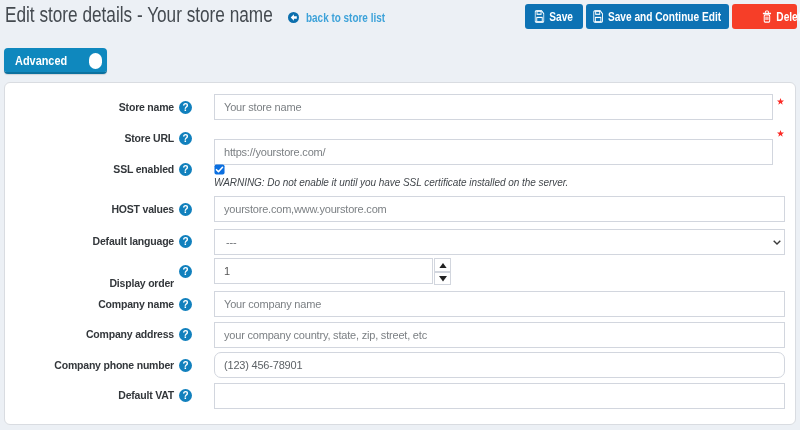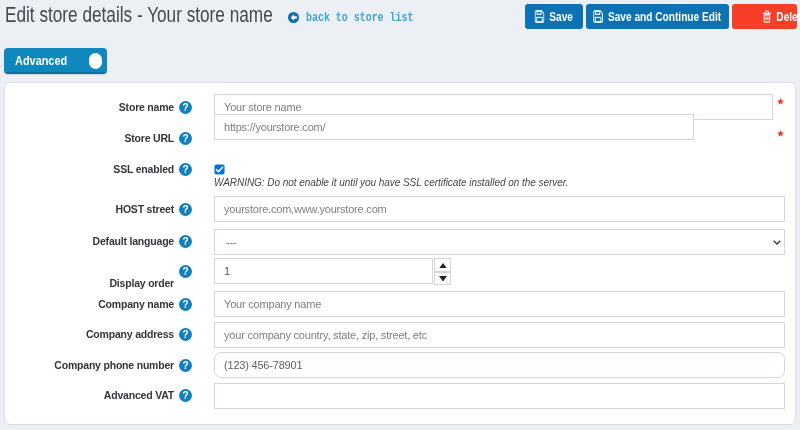--- a/index.html
+++ b/index.html
@@ -1,19 +1,19 @@
 <!DOCTYPE html>
 <html><head>
 <meta charset="utf-8">
 <style>
 * { margin:0; padding:0; box-sizing:border-box; }
 html,body { width:800px; height:430px; background:#ecf0f5; font-family:"Liberation Sans", sans-serif; overflow:hidden; position:relative; }
 .abs { position:absolute; }
 h1 { position:absolute; left:5px; top:3px; font-size:21.5px; font-weight:normal; color:#444a50; transform:scaleX(0.80); transform-origin:left top; white-space:nowrap; }
-.backlink { position:absolute; left:288px; top:10px; display:flex; align-items:center;font-family:Liberation Mono, monospace; }
+.backlink { position:absolute; left:288px; top:10px; display:flex; align-items:center; }
 .backlink .txt { color:#3da2d9; font-size:13px; font-weight:bold; margin-left:7px; transform:scaleX(0.765); transform-origin:left center; white-space:nowrap; }
 .btn { position:absolute; top:4px; height:25px; border-radius:3px; color:#fff; font-size:13px; font-weight:bold; display:flex; align-items:center; justify-content:center; }
 .btn .inner { display:flex; align-items:center; transform:scaleX(0.78); white-space:nowrap; }
 .btn svg { margin-right:6px; }
 .btn-blue { background:#0d72b4; }
 .btn-red { background:#f63e28;padding-left:40px; }
 .toggle { position:absolute; left:4px; top:47.5px; width:103px; height:26px; background:#0f88be; background-clip:padding-box; border-bottom:2px solid #0b719f; border-radius:4px; box-shadow:0 1px 1px rgba(0,0,0,0.12); }
 .toggle .lbl { position:absolute; left:10.5px; top:50%; transform:translateY(-50%) scaleX(0.84); transform-origin:left center; color:#fff; font-weight:bold; font-size:13px; white-space:nowrap; }
 .toggle .knob { position:absolute; left:84.5px; top:5px; width:13px; height:16px; background:#fff; border-radius:7px; }
 .panel { position:absolute; left:4px; top:82px; width:792px; height:343px; background:#fff; border:1px solid #d9dce1; border-radius:6px; }
@@ -82,37 +82,37 @@
 <div class="input" style="top:94.3px; width:559px;">Your store name</div>
 <svg class="star" style="top:98px;" width="7" height="7" viewBox="0 0 10 10">
     <path d="M5 0 L6.3 3.4 L10 3.6 L7.1 5.9 L8.1 9.5 L5 7.3 L1.9 9.5 L2.9 5.9 L0 3.6 L3.7 3.4 Z" fill="#fb2b26"></path>
   </svg>
 
 <div class="label" style="left:4px; top:132px;">Store URL</div>
 <svg class="helpicon" style="top:132px;" viewBox="0 0 13 13">
     <circle cx="6.5" cy="6.5" r="6.5" fill="#1180bd"></circle>
     <text x="6.5" y="9.8" text-anchor="middle" font-family="Liberation Sans" font-size="10" font-weight="bold" fill="#fff">?</text>
   </svg>
-<div class="input" style="top:114px; width:480px;">https://yourstore.com/</div>
+<div class="input" style="top:139px; width:559px;">https://yourstore.com/</div>
 <svg class="star" style="top:130px;" width="7" height="7" viewBox="0 0 10 10">
     <path d="M5 0 L6.3 3.4 L10 3.6 L7.1 5.9 L8.1 9.5 L5 7.3 L1.9 9.5 L2.9 5.9 L0 3.6 L3.7 3.4 Z" fill="#fb2b26"></path>
   </svg>
 
 <div class="label" style="left:4px; top:163px;">SSL enabled</div>
 <svg class="helpicon" style="top:163px;" viewBox="0 0 13 13">
     <circle cx="6.5" cy="6.5" r="6.5" fill="#1180bd"></circle>
     <text x="6.5" y="9.8" text-anchor="middle" font-family="Liberation Sans" font-size="10" font-weight="bold" fill="#fff">?</text>
   </svg>
 <svg class="abs" style="left:214px; top:164px;" width="11" height="11" viewBox="0 0 12 12">
     <rect x="0.5" y="0.5" width="11" height="11" rx="2" fill="#0b6fe0"></rect>
     <path d="M2.7 6.2 L4.9 8.4 L9.3 3.6" fill="none" stroke="#fff" stroke-width="1.7" stroke-linecap="round" stroke-linejoin="round"></path>
   </svg>
 <div class="warn">WARNING: Do not enable it until you have SSL certificate installed on the server.</div>
 
-<div class="label" style="left:4px; top:202.8px;">HOST street</div>
+<div class="label" style="left:4px; top:202.8px;">HOST values</div>
 <svg class="helpicon" style="top:202.8px;" viewBox="0 0 13 13">
     <circle cx="6.5" cy="6.5" r="6.5" fill="#1180bd"></circle>
     <text x="6.5" y="9.8" text-anchor="middle" font-family="Liberation Sans" font-size="10" font-weight="bold" fill="#fff">?</text>
   </svg>
 <div class="input" style="top:196.3px; width:571px;">yourstore.com,www.yourstore.com</div>
 
 <div class="label" style="left:4px; top:235.2px;">Default language</div>
 <svg class="helpicon" style="top:235.2px;" viewBox="0 0 13 13">
     <circle cx="6.5" cy="6.5" r="6.5" fill="#1180bd"></circle>
     <text x="6.5" y="9.8" text-anchor="middle" font-family="Liberation Sans" font-size="10" font-weight="bold" fill="#fff">?</text>
@@ -151,18 +151,18 @@
   </svg>
 <div class="input" style="top:321.8px; width:571px;">your company country, state, zip, street, etc</div>
 
 <div class="label" style="left:4px; top:358.5px;">Company phone number</div>
 <svg class="helpicon" style="top:358.5px;" viewBox="0 0 13 13">
     <circle cx="6.5" cy="6.5" r="6.5" fill="#1180bd"></circle>
     <text x="6.5" y="9.8" text-anchor="middle" font-family="Liberation Sans" font-size="10" font-weight="bold" fill="#fff">?</text>
   </svg>
 <div class="input" style="top:352px; width:571px; color:#5d6266;border-radius:7px;">(123) 456-78901</div>
 
-<div class="label" style="left:4px; top:389px;">Advanced VAT</div>
+<div class="label" style="left:4px; top:389px;">Default VAT</div>
 <svg class="helpicon" style="top:389px;" viewBox="0 0 13 13">
     <circle cx="6.5" cy="6.5" r="6.5" fill="#1180bd"></circle>
     <text x="6.5" y="9.8" text-anchor="middle" font-family="Liberation Sans" font-size="10" font-weight="bold" fill="#fff">?</text>
   </svg>
 <div class="input" style="top:382.5px; width:571px;"></div>
 
 </body></html>

